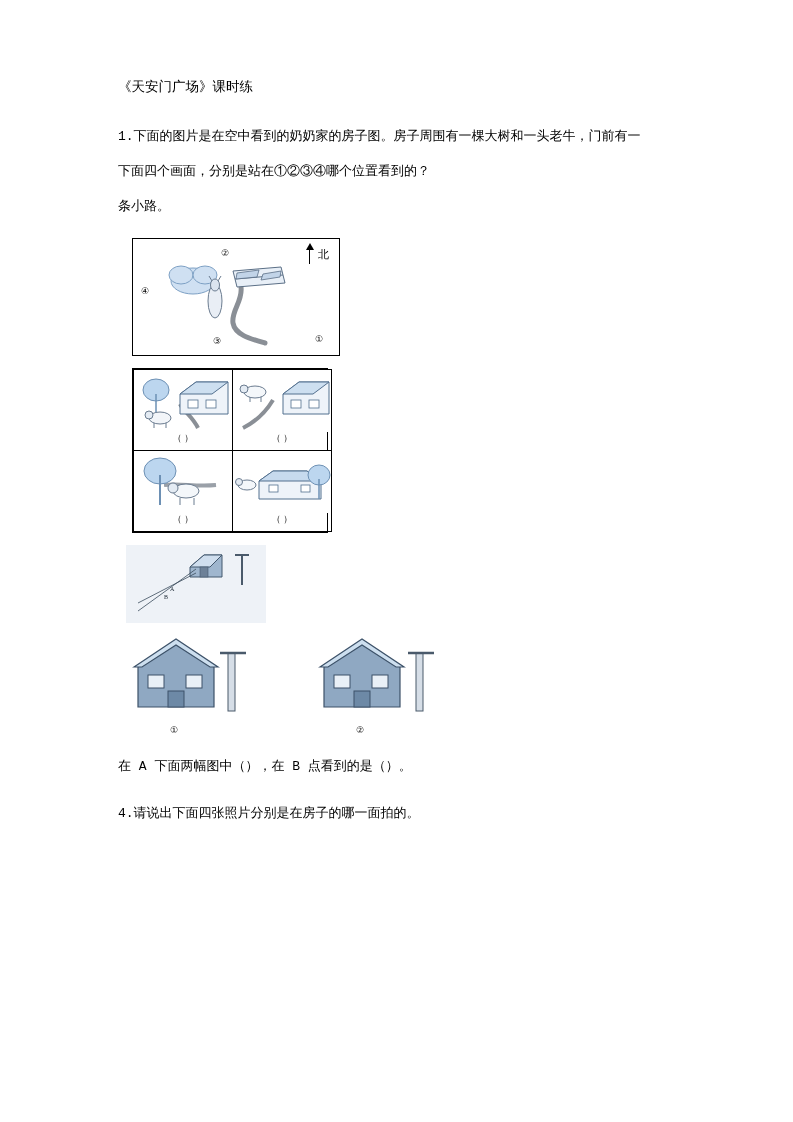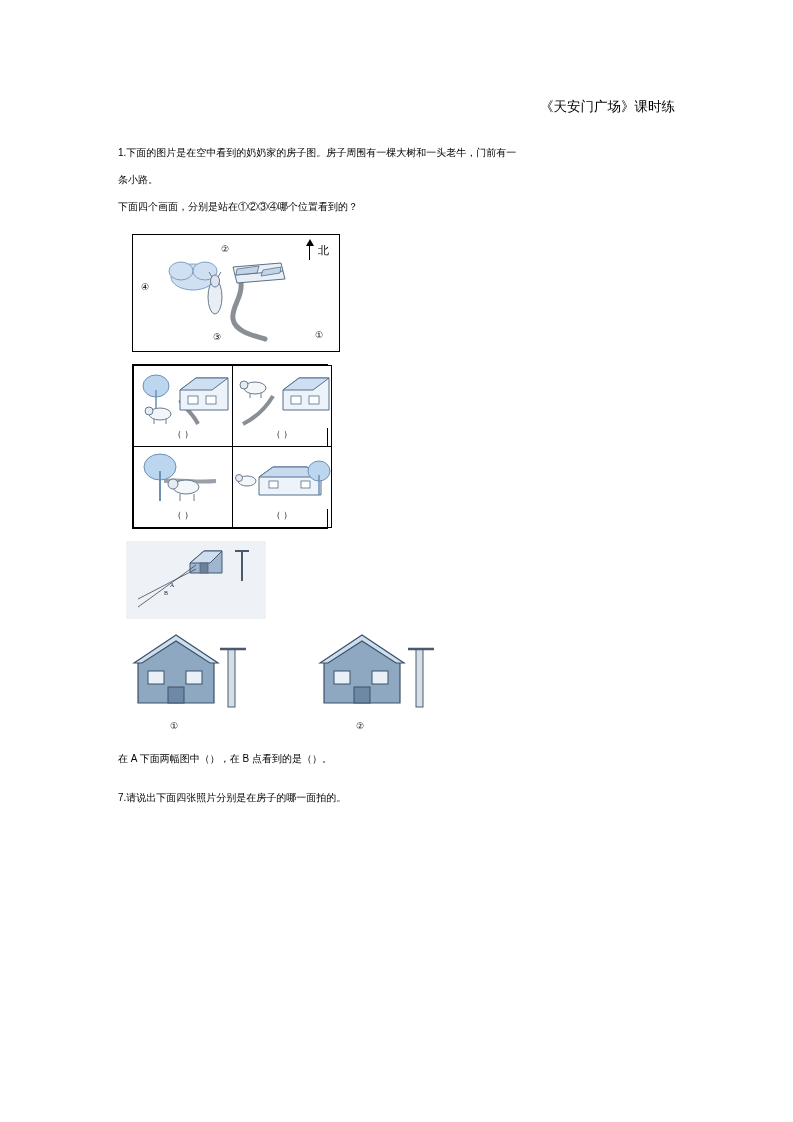--- a/index.html
+++ b/index.html
@@ -16,31 +16,32 @@
     overflow: hidden;
   }
   .page {
     position: relative;
     width: 793px;
     height: 1122px;
     box-sizing: border-box;
     padding: 0 118px;
   }
   .doc-title {
-    margin-top: 98px;
-    text-align: right;
+    margin-top: 78px;
+    text-align: left;
     font-size: 13.5px;
     line-height: 1.4;
     font-weight: normal;
   }
   .para {
-    font-size: 10px;
+    font-size: 13px;
     line-height: 2.7;
     margin: 0;
     text-align: justify;
+    font-family: Liberation Mono, monospace;
   }
   .para.q1 {
     margin-top: 22px;
   }
   .para.q1b {
     margin-top: 0;
   }
   .q2 {
     margin-top: 24px;
   }
@@ -155,22 +156,22 @@
   svg { display: block; }
 </style>
 </head>
 <body>
 
 <div class="page">
 
   <div class="doc-title">《天安门广场》课时练</div>
 
   <p class="para q1">1.下面的图片是在空中看到的奶奶家的房子图。房子周围有一棵大树和一头老牛，门前有一</p>
+  <p class="para q1b">下面四个画面，分别是站在①②③④哪个位置看到的？</p>
   <p class="para q1b">条小路。</p>
-  <p class="para q1b">下面四个画面，分别是站在①②③④哪个位置看到的？</p>
 
   <div class="fig-block">
     <div class="aerial">
 
       <svg width="206" height="116" style="position:absolute; left:0; top:0;">
 
         <path d="M108,48 C110,62 98,72 100,84 C102,96 118,100 132,104" stroke="#8a8f96" stroke-width="5" fill="none" stroke-linecap="round"></path>
 
         <g>
           <ellipse cx="60" cy="42" rx="22" ry="13" fill="#cfe0f2" stroke="#7da0c4" stroke-width="1"></ellipse>
@@ -329,15 +330,15 @@
       <line x1="284" y1="24" x2="310" y2="24" stroke="#4a5a6b" stroke-width="2.5"></line>
     </svg>
   </div>
   <div class="cap-row">
     <span style="left:46px;">①</span>
     <span style="left:232px;">②</span>
   </div>
 
   <p class="para q-answerline">在 A 下面两幅图中（），在 B 点看到的是（）。</p>
 
-  <p class="para q3">7.请说出下面四张照片分别是在房子的哪一面拍的。</p>
+  <p class="para q3">4.请说出下面四张照片分别是在房子的哪一面拍的。</p>
 
 </div>
 
 </body></html>

